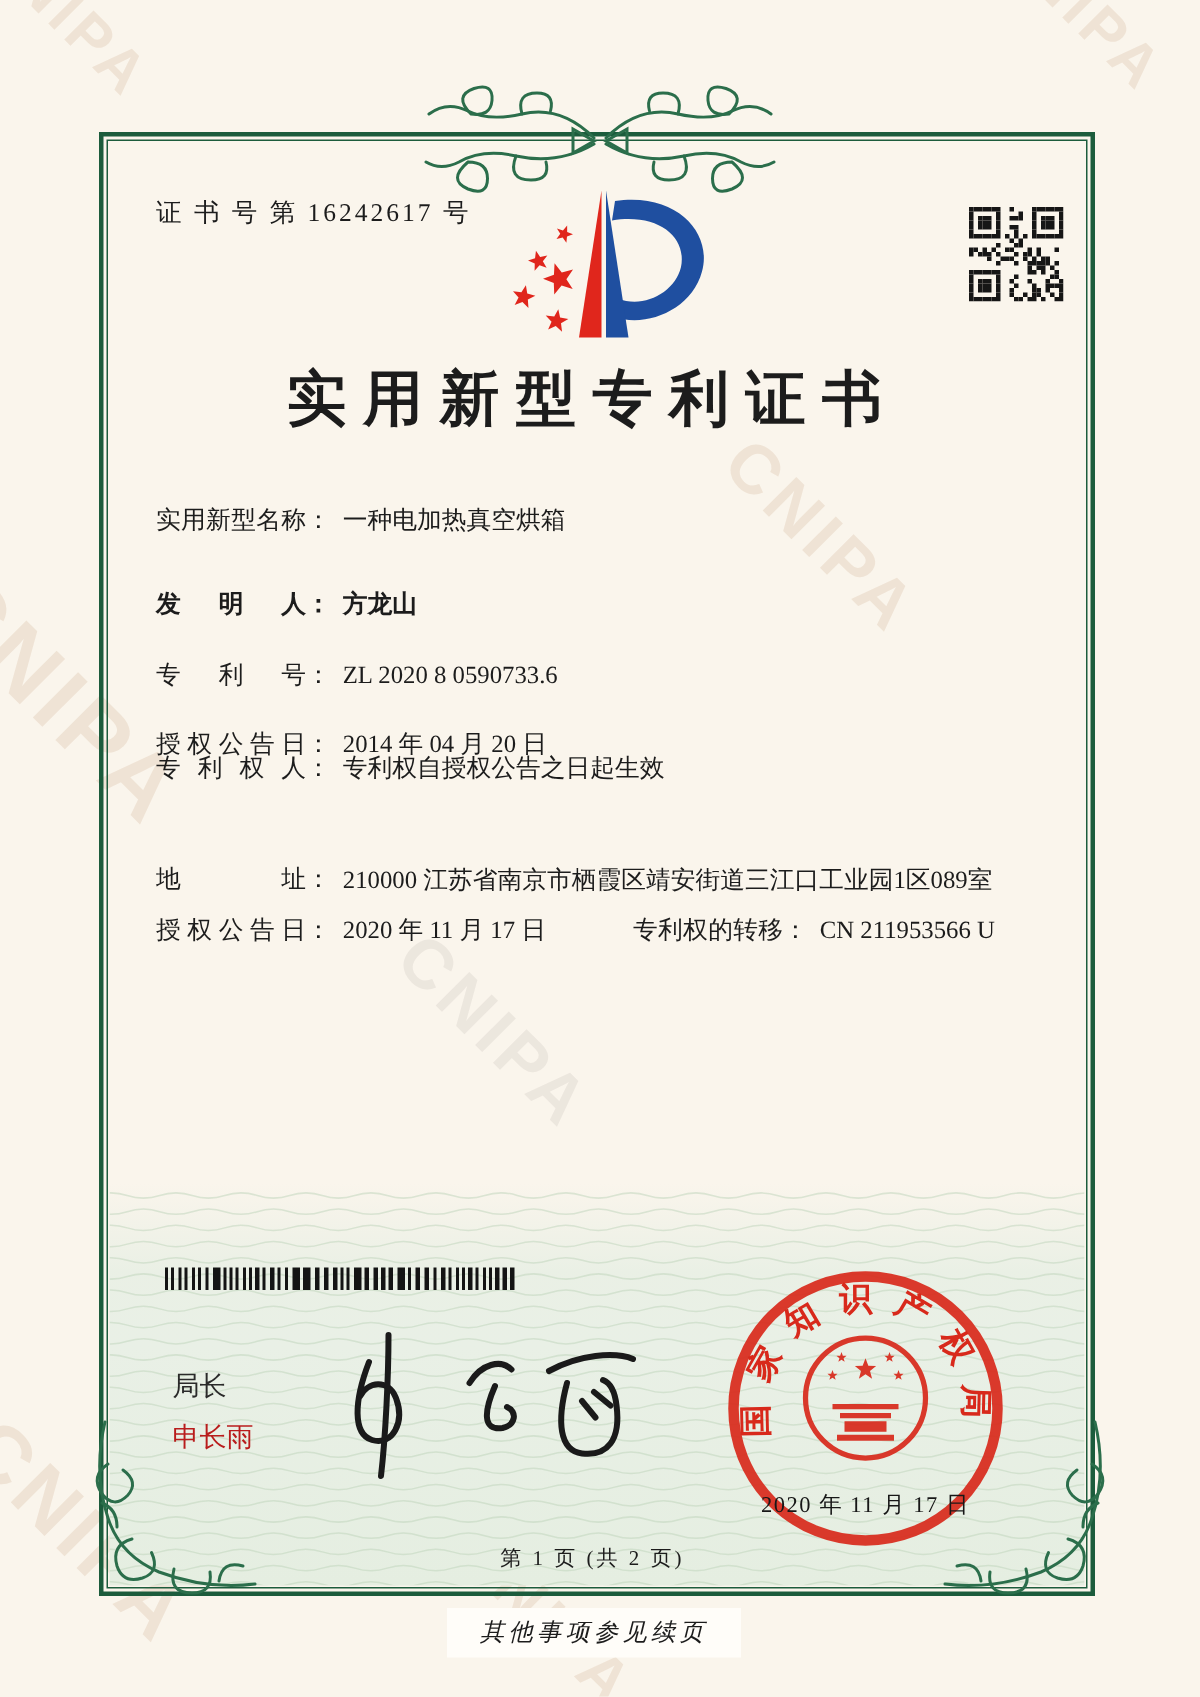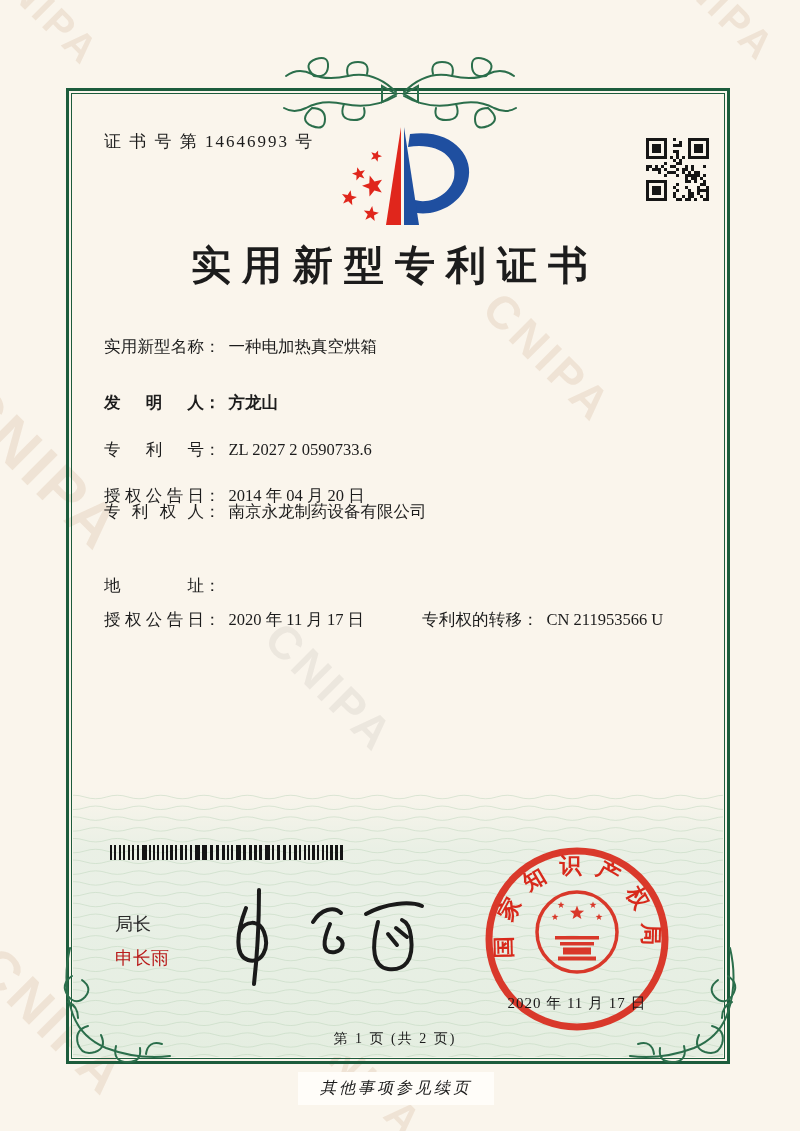--- a/index.html
+++ b/index.html
@@ -143,21 +143,21 @@
 </svg>
 <svg class="orn orn-br" width="120" height="126" viewBox="0 0 120 126">
   <path d="M12 6 Q4 40 14 70 Q22 95 48 106 Q80 118 112 114"></path>
   <path d="M14 34 q-12 8-4 20 q8 10 17 1 q8-9-3-17"></path>
   <path d="M30 84 q-14 4-10 18 q4 12 17 8 q12-4 6-17"></path>
   <path d="M58 104 q-4 16 12 16 q14 0 12-14"></path>
   <path d="M88 112 q2-14 16-10"></path>
   <path d="M10 60 q10 4 10 16"></path>
 </svg>
 
-<div class="cert-no">证 书 号 第 14646993 号</div>
+<div class="cert-no">证 书 号 第 16242617 号</div>
 
 <svg class="logo" viewBox="0 0 152 114">
   <path d="M82 14 C124 8 147 36 140 61 C133 87 102 99 81 91 L84 79 C101 86 122 75 126 58 C130 38 111 22 80 27 Z" fill="#1f4fa0"></path>
   <path d="M76 7 L91 105 L76 105 Z" fill="#1f4fa0"></path>
   <path d="M73 7 L58 105 L73 105 Z" fill="#e0261c"></path>
   <g id="logo-stars" fill="#e0261c">
       <path d="M50.1 30.4 L50.1 34.6 L54.0 36.2 L50.0 37.6 L49.6 41.8 L47.1 38.4 L43.0 39.4 L45.5 35.9 L43.3 32.3 L47.3 33.6 Z"></path>
       <path d="M29.3 47.2 L32.1 51.3 L36.9 50.3 L33.9 54.2 L36.4 58.5 L31.7 56.8 L28.4 60.5 L28.5 55.6 L24.0 53.6 L28.7 52.1 Z"></path>
       <path d="M22.6 70.2 L23.5 75.7 L28.9 77.1 L23.9 79.7 L24.3 85.3 L20.3 81.3 L15.1 83.4 L17.7 78.4 L14.0 74.1 L19.6 74.9 Z"></path>
       <path d="M41.7 55.5 L46.5 61.6 L54.0 59.7 L49.6 66.1 L53.8 72.6 L46.4 70.4 L41.5 76.4 L41.2 68.7 L34.0 65.8 L41.3 63.2 Z"></path>
@@ -364,35 +364,36 @@
   <span class="fvalue">一种电加热真空烘箱</span>
 </div>
 <div class="frow r1">
   <span class="flabel">发明人</span>
     <span class="fcolon">：</span>
   <span class="fvalue">方龙山</span>
 </div>
 <div class="frow r2">
   <span class="flabel">专利号</span>
     <span class="fcolon">：</span>
-  <span class="fvalue">ZL 2027 2 0590733.6</span>
+  <span class="fvalue">ZL 2020 8 0590733.6</span>
 </div>
 <div class="frow r3">
   <span class="flabel">授权公告日</span>
     <span class="fcolon">：</span>
   <span class="fvalue">2014 年 04 月 20 日</span>
 </div>
 <div class="frow r4">
   <span class="flabel">专利权人</span>
     <span class="fcolon">：</span>
-  <span class="fvalue">南京永龙制药设备有限公司</span>
+  <span class="fvalue">专利权自授权公告之日起生效</span>
 </div>
 <div class="frow r5">
   <span class="flabel">地址</span>
     <span class="fcolon">：</span>
+  <span class="fvalue">210000  江苏省南京市栖霞区靖安街道三江口工业园1区089室</span>
 </div>
 <div class="frow r6">
   <span class="flabel">授权公告日</span>
     <span class="fcolon">：</span>
   <span class="fvalue">2020 年 11 月 17 日</span>
   <span class="grant2">
     <span class="flabel">专利权的转移</span>
       <span class="fcolon">：</span>
     <span class="fvalue">CN 211953566 U</span>
   </span>

